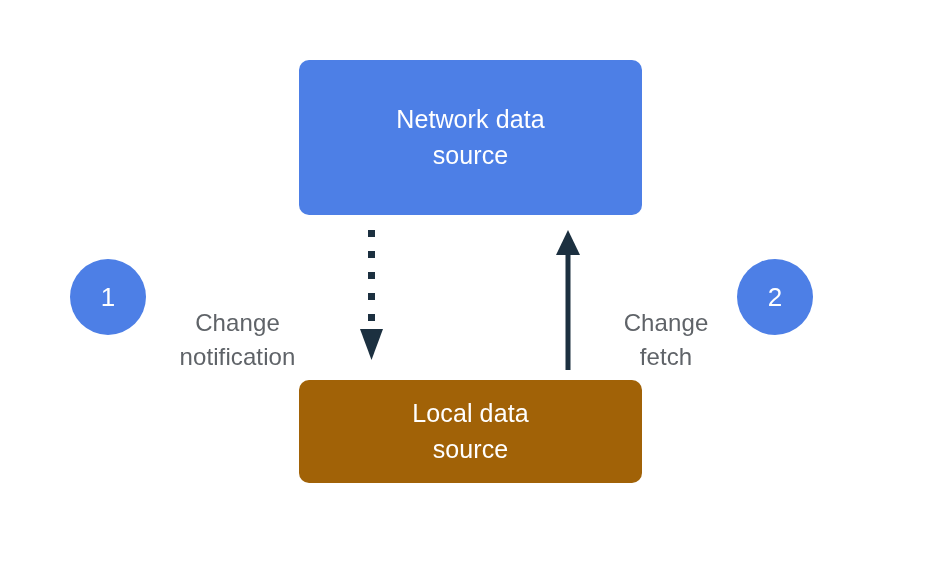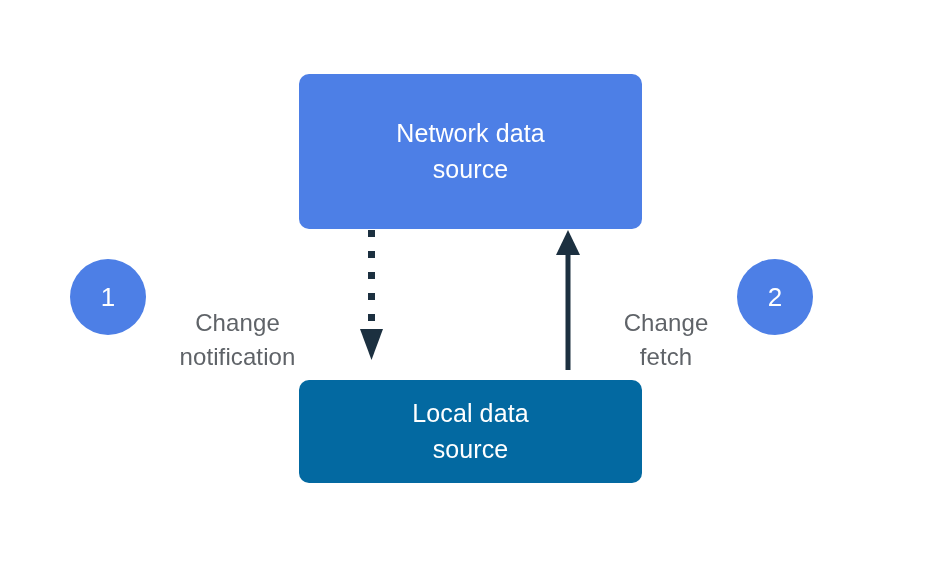--- a/index.html
+++ b/index.html
@@ -31,32 +31,32 @@
     font-size: 25px;
     line-height: 1.42;
     font-weight: 400;
     letter-spacing: 0.1px;
     padding: 0 18px;
     white-space: pre-line;
   }
 
   #node-network {
     left: 299px;
-    top: 74px;
+    top: 60px;
     width: 343px;
     height: 155px;
     background: #4d7fe6;
   }
 
   #node-local {
     left: 299px;
     top: 380px;
     width: 343px;
     height: 103px;
-    background: #0369a1;
+    background: #a16207;
   }
 
   
   .badge {
     position: absolute;
     width: 76px;
     height: 76px;
     border-radius: 50%;
     background: #4d7fe6;
     color: #ffffff;

